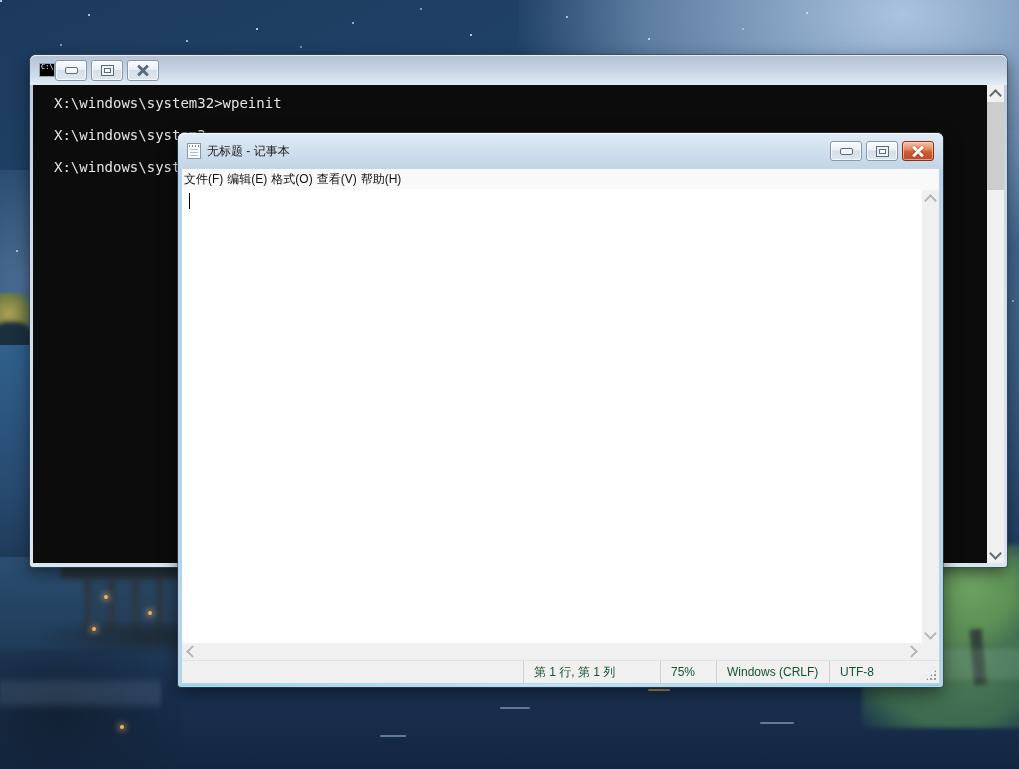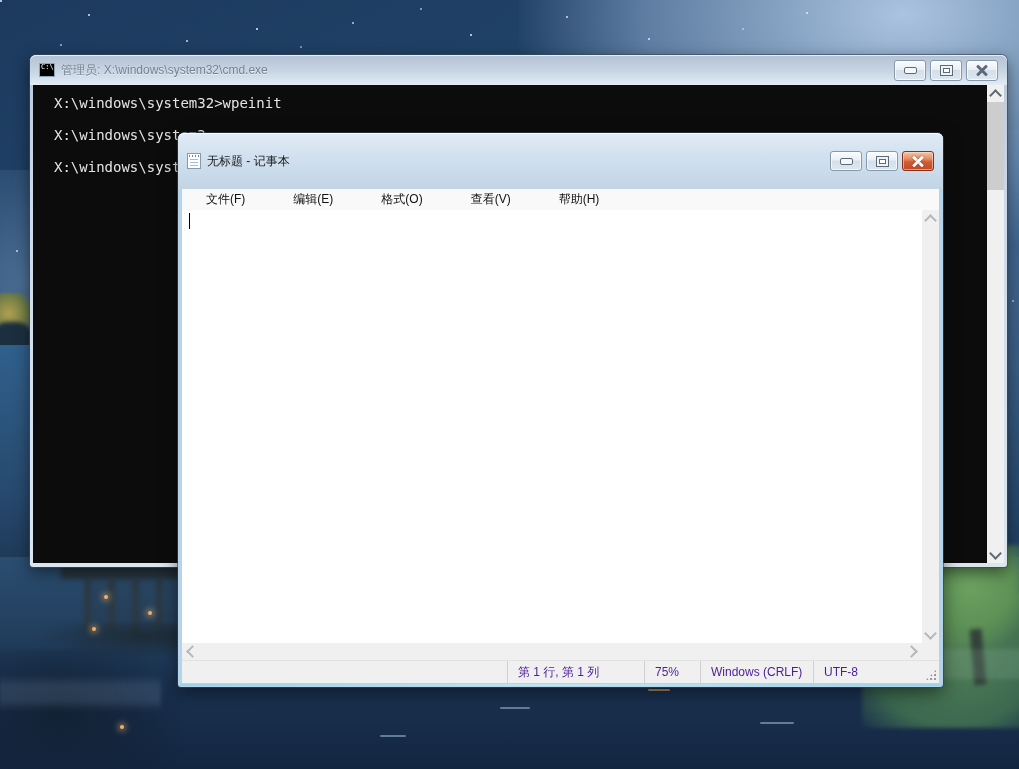--- a/index.html
+++ b/index.html
@@ -110,46 +110,46 @@
   .sb-thumb{width:17px;height:88px;background:#cdcdcd;}
   .sb-spacer{flex:1;}
 
   
   .notepad-window{position:absolute;left:178px;top:133px;width:765px;height:554px;z-index:3;
     border-radius:6px 6px 3px 3px;background:#b6d3ea;box-sizing:border-box;padding:0 4px 4px 4px;
     display:flex;flex-direction:column;
     box-shadow:0 0 0 1px rgba(50,70,90,.6),0 6px 18px rgba(0,0,0,.5);}
   .notepad-window::after{content:"";position:absolute;left:2px;right:2px;bottom:1px;height:2px;
     background:linear-gradient(90deg,#8fd6e8,#bfeaf4 50%,#8fd6e8);border-radius:0 0 2px 2px;opacity:.85;}
-  .np-title{height:28px;margin:0 -4px;display:flex;align-items:center;padding:14px 9px;border-radius:6px 6px 0 0;
+  .np-title{height:28px;margin:0 -4px;display:flex;align-items:center;padding:4px 9px;border-radius:6px 6px 0 0;
     background:linear-gradient(#e0ebf5,#cfdfee 50%,#c2d4e5);box-shadow:inset 0 1px 0 rgba(255,255,255,.8);}
   .np-icon{width:14px;height:16px;background:#fdfdfd;border:1px solid #8899aa;box-sizing:border-box;position:relative;flex:0 0 auto;}
   .np-icon::before{content:"";position:absolute;left:1px;top:1px;right:1px;height:2px;
     background:repeating-linear-gradient(90deg,#6d87a0 0 1px,transparent 1px 3px);}
   .np-icon::after{content:"";position:absolute;left:2px;top:5px;right:2px;bottom:2px;
     background:repeating-linear-gradient(180deg,#9fc0dd 0 1px,transparent 1px 3px);}
   .np-title .title-text{color:#1a1a1a;font-size:12px;margin-left:6px;flex:1;white-space:nowrap;}
   .np-title .ctrl-btn{height:18px;}
   .menubar{height:21px;background:#f9f9f9;display:flex;align-items:center;font-size:12px;color:#111;}
-  .menu-item{padding:0 24px;height:100%;display:flex;align-items:center;cursor:default;}
+  .menu-item{padding:0 2px;height:100%;display:flex;align-items:center;cursor:default;}
   .edit-region{flex:1;display:flex;background:#fff;}
   .text-area{flex:1;position:relative;background:#fff;}
   .caret{position:absolute;left:7px;top:3px;width:1px;height:16px;background:#000;}
   .np-sb-v{width:17px;background:#f0f0f0;display:flex;flex-direction:column;justify-content:space-between;align-items:center;flex:0 0 auto;}
   .np-hscroll{height:17px;background:#f0f0f0;display:flex;align-items:center;}
   .np-hscroll .mid{flex:1;}
   .corner{width:17px;height:17px;background:#f0f0f0;}
   .statusbar{height:22px;background:#f0f0f0;border-top:1px solid #e2e2e2;display:flex;align-items:stretch;
-    font-size:12px;color:#4c1d95;}
+    font-size:12px;color:#14532d;}
   .sb-flex{flex:1;}
   .sb-seg{display:flex;align-items:center;border-left:1px solid #d0d0d0;padding-left:10px;box-sizing:border-box;}
   .seg-cursor{width:137px;}
   .seg-zoom{width:56px;}
   .seg-eol{width:113px;}
-  .seg-enc{width:126px;position:relative;}
+  .seg-enc{width:110px;position:relative;}
   .grip{position:absolute;right:3px;bottom:3px;width:10px;height:10px;
     background:radial-gradient(circle at 1.2px 1.2px,#9a9a9a 1px,transparent 1.4px);background-size:4px 4px;
     clip-path:polygon(100% 0,100% 100%,0 100%);}
 </style>
 </head>
 <body>
 
 <div class="desktop">
   <div class="sky-glow"></div>
   <div class="sky-glow2"></div>
@@ -192,21 +192,20 @@
       <div class="refl cool" style="left:500px;top:150px;width:30px;"></div>
       <div class="refl cool" style="left:760px;top:165px;width:34px;"></div>
       <div class="refl cool" style="left:380px;top:178px;width:26px;"></div>
     </div>
   </div>
 </div>
 
 <div class="cmd-window">
   <div class="cmd-title">
     <div class="cmd-icon">C:\_</div>
-    <span class="title-text">管理员: X:\windows\system32\cmd.exe</span>
     <div class="win-controls">
       <div class="ctrl-btn ctrl-basic">
         <div class="gl-min"></div>
       </div>
       <div class="ctrl-btn ctrl-basic">
         <div class="gl-max"></div>
       </div>
       <div class="ctrl-btn ctrl-basic">
         <div class="gl-x"></div>
       </div>

